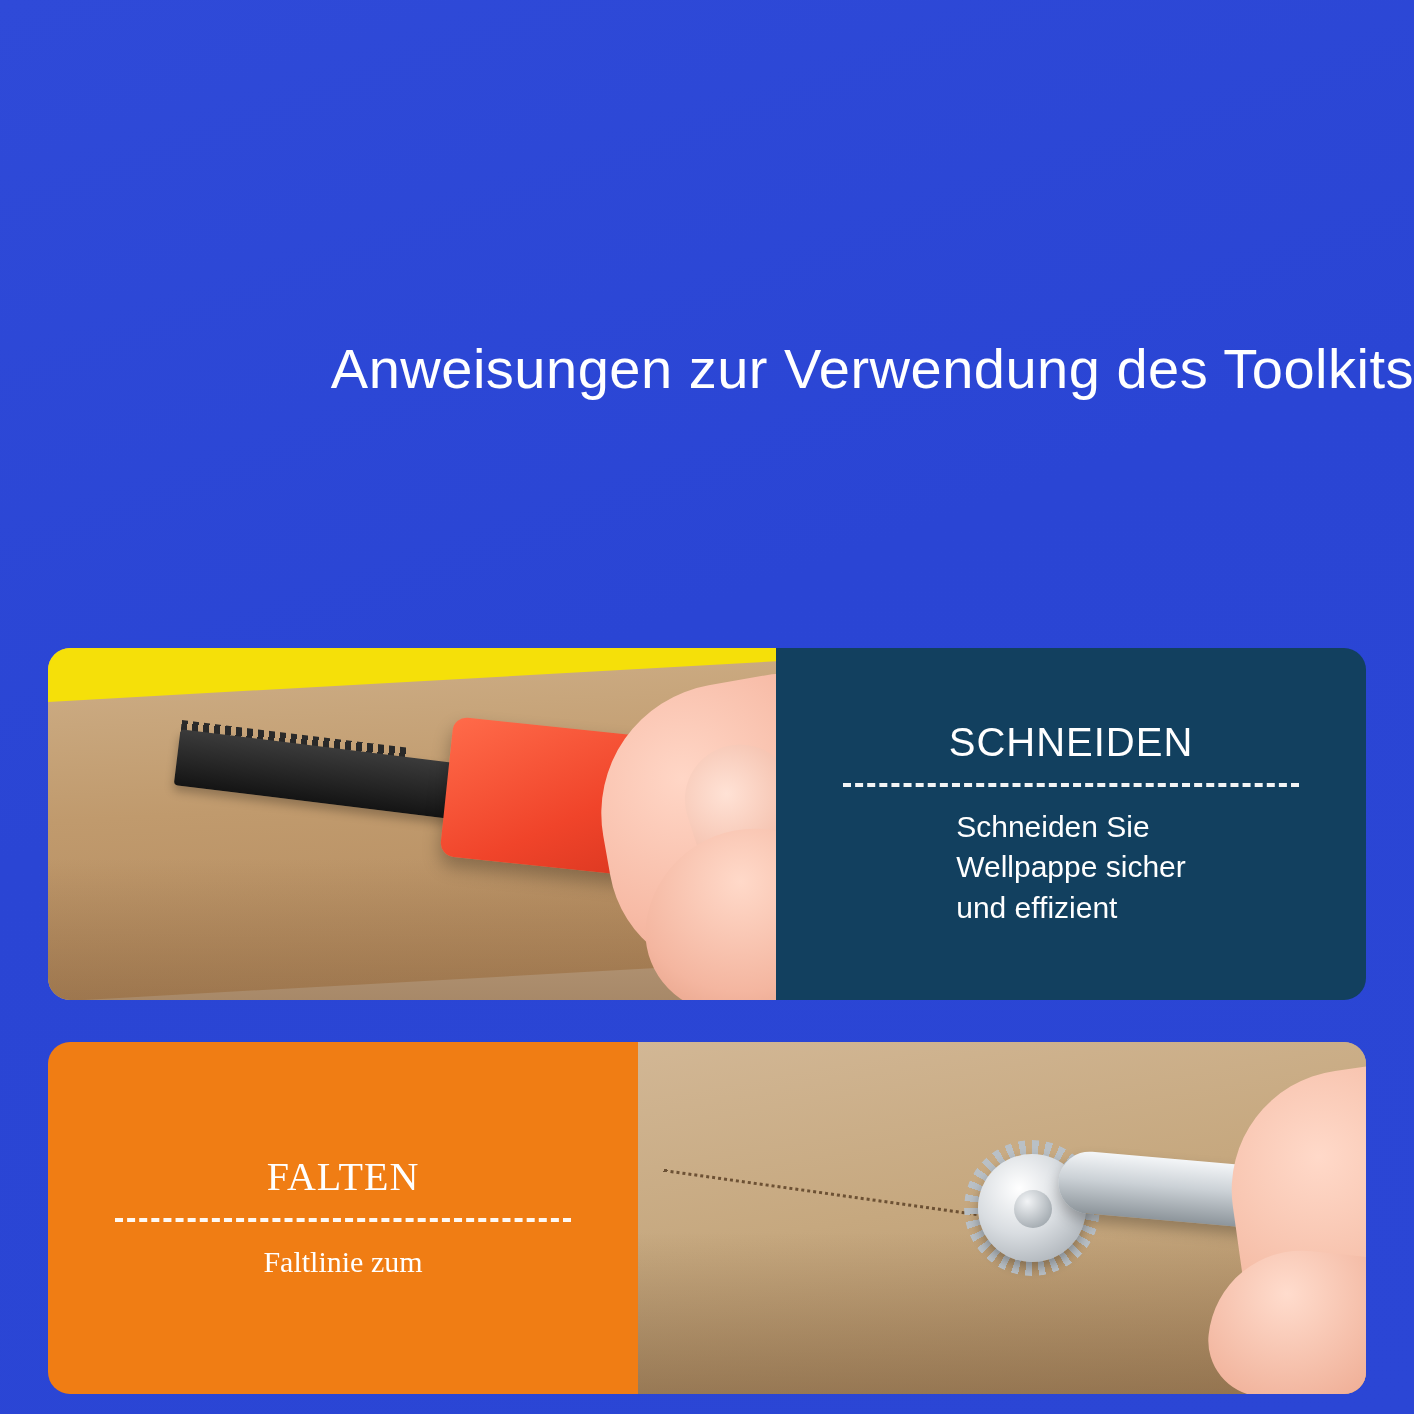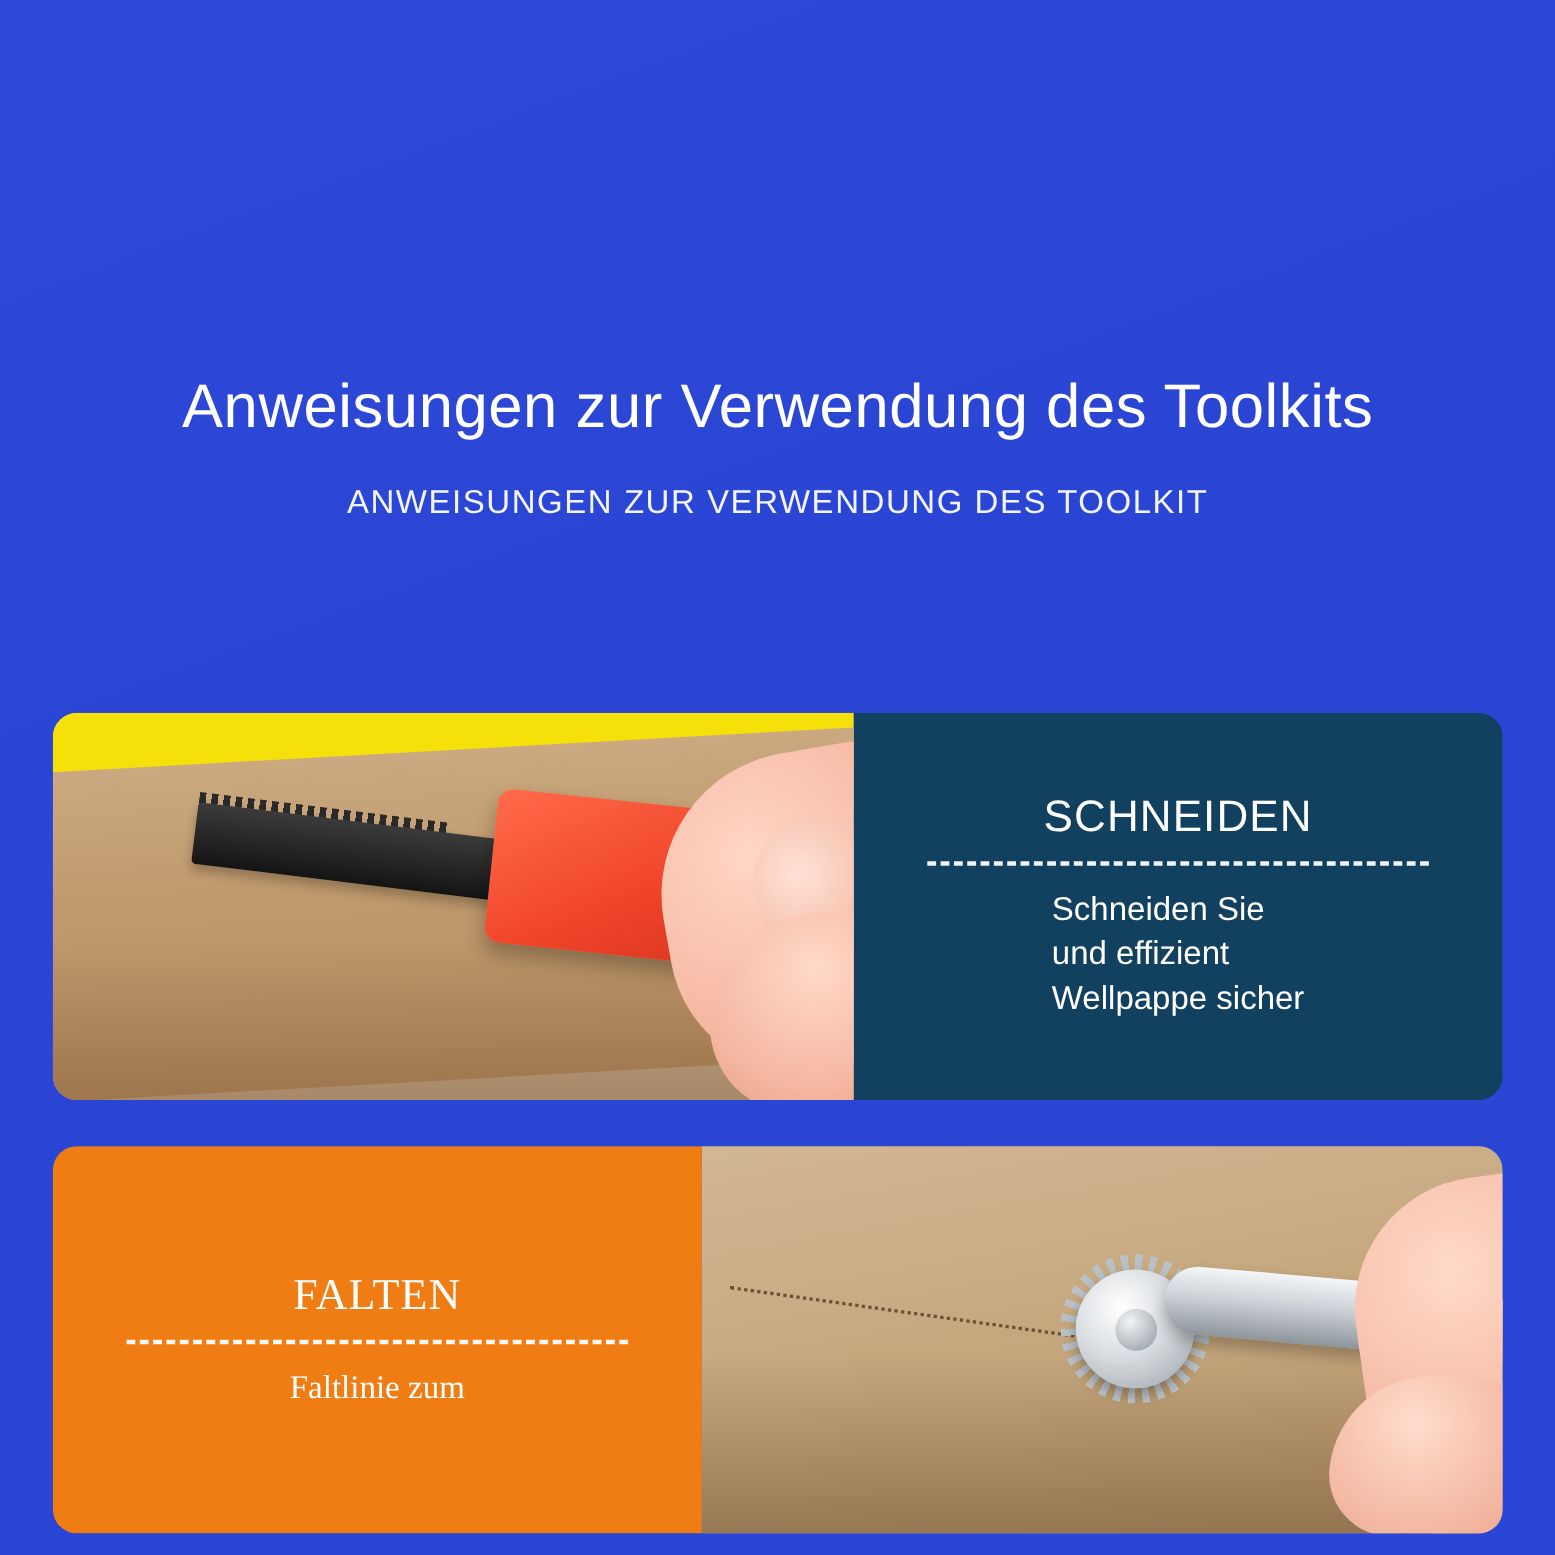--- a/index.html
+++ b/index.html
@@ -15,21 +15,21 @@
     font-family: "Liberation Sans", sans-serif;
     overflow: hidden;
   }
 
   
   .title {
     position: absolute;
     top: 300px;
     left: 0;
     width: 1414px;
-    text-align: center;
+    text-align: right;
     color: #ffffff;
     font-size: 56px;
     font-weight: 400;
     letter-spacing: 0.5px;
     line-height: 1.1;
   }
   .subtitle {
     position: absolute;
     top: 440px;
     left: 0;
@@ -255,43 +255,42 @@
     border-radius: 100px 70px 30px 60px;
     transform: rotate(6deg);
   }
 </style>
 </head>
 <body>
 
 <div class="page">
 
   <h1 class="title">Anweisungen zur Verwendung des Toolkits</h1>
-  <div class="subtitle">ANWEISUNGEN ZUR VERWENDUNG DES TOOLKIT</div>
 
   <div class="card card-cut">
 
     <div class="photo photo-cut">
       <div class="yellow-band"></div>
       <div class="cardboard1"></div>
       <div class="cardboard1-shade"></div>
       <div class="blade-teeth"></div>
       <div class="blade"></div>
       <div class="handle"></div>
       <div class="thumb"></div>
       <div class="nail"></div>
       <div class="finger"></div>
     </div>
 
     <div class="textpane pane-cut">
       <div class="pane-title">SCHNEIDEN</div>
       <div class="divider"></div>
       <div class="pane-desc">
         <span>Schneiden Sie</span>
+        <span>Wellpappe sicher</span>
         <span>und effizient</span>
-        <span>Wellpappe sicher</span>
       </div>
     </div>
   </div>
 
   <div class="card card-fold">
 
     <div class="photo photo-fold">
       <div class="cardboard2"></div>
       <div class="cardboard2-shade"></div>
       <div class="perf-line"></div>

